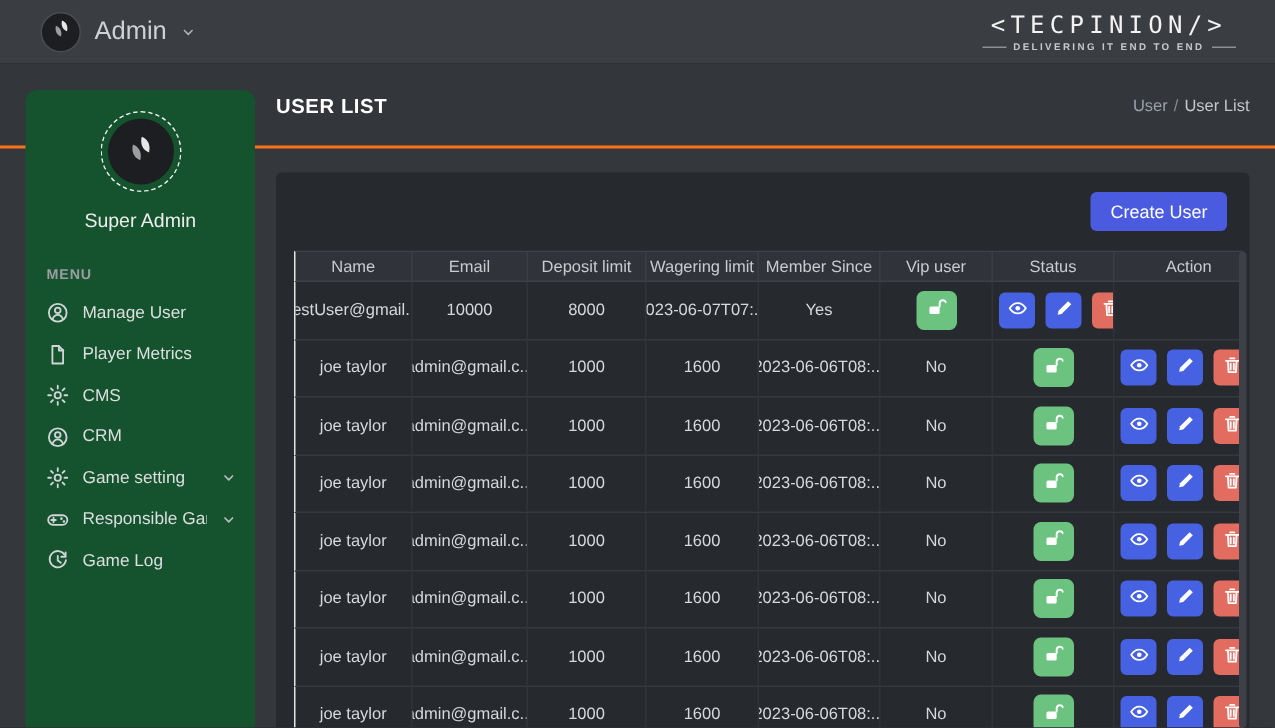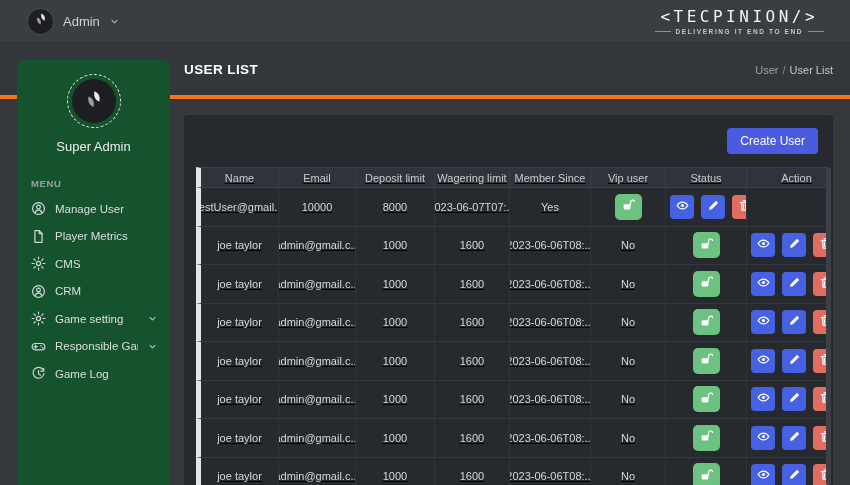--- a/index.html
+++ b/index.html
@@ -10,21 +10,21 @@
     -webkit-font-smoothing:antialiased;
   }
   
   .topbar {
     position:absolute; top:0; left:0; right:0; height:43px;
     background:#3a3d42; border-bottom:1px solid #2e3135;
     display:flex; align-items:center; justify-content:space-between;
     padding:0 26px 0 27px; z-index:5;
   }
   .topbar-user { display:flex; align-items:center; gap:9px; cursor:pointer; }
-  .topbar-user .uname { font-size:13px; color:#cfd1d3; }
+  .topbar-user .uname { font-size:17px; color:#cfd1d3; }
   .chev { color:#aeb1b4; display:flex; }
   .avatar {
     border-radius:50%; background:#1c1e21; display:flex;
     align-items:center; justify-content:center; overflow:hidden;
     border:1px solid #4a4d52;
   }
   .avatar.sm { width:27px; height:27px; }
   .avatar.lg { width:44px; height:44px; border:none; }
   .brand { text-align:center; }
   .brand-text {
@@ -32,21 +32,21 @@
     letter-spacing:3.5px; color:#f3f3f3; white-space:nowrap;
   }
   .brand-tag {
     margin-top:2px; display:flex; align-items:center; justify-content:center; gap:5px;
     font-size:6.5px; letter-spacing:1.6px; color:#c7c9cb; font-weight:bold; white-space:nowrap;
   }
   .brand-tag .tl { display:inline-block; width:16px; height:1px; background:#8d9093; }
   
   .band {
     position:absolute; top:44px; left:0; right:0; height:55px;
-    background:#33363b; border-bottom:4px solid #f97316; z-index:1;
+    background:#33363b; border-bottom:2px solid #f97316; z-index:1;
   }
   .band-inner {
     height:100%; margin:0 17px 0 184px;
     display:flex; align-items:center; justify-content:space-between;
   }
   .page-title { font-size:13.5px; font-weight:bold; color:#ffffff; letter-spacing:.4px; }
   .breadcrumb { font-size:11px; }
   .bc-a { color:#9aa0a5; cursor:pointer; }
   .bc-sep { color:#878c91; margin:0 4px; }
   .bc-b { color:#c3c7cb; }
@@ -77,21 +77,21 @@
     background:#26292d; border-radius:4px 4px 0 0; z-index:2; overflow:hidden;
   }
   .card-top { height:52px; display:flex; justify-content:flex-end; align-items:center; padding:0 15px; }
   .btn-create {
     background:var(--accent,#4a5be0); color:#fff; border:none; border-radius:4px;
     height:26px; padding:0 13px; font-size:12px; font-family:inherit; cursor:pointer;
   }
   .table { margin-left:12px; width:633px; overflow:hidden; }
   .trow {
     display:grid; grid-template-columns:78px 77px 79px 75px 81px 75px 81px 100px;
-    width:646px; border-left:5px solid #e5e5e5;text-decoration:underline;
+    width:646px; border-left:1px solid #e5e5e5;
   }
   .trow.thead {
     background:#30343a; border-top:1px solid #3d4046; border-bottom:1px solid #3d4046;
   }
   .th {
     height:19px; display:flex; align-items:center; justify-content:center;
     font-size:11px; color:#c9ccce; border-right:1px solid #3a3e43;
   }
   .tbody .trow { border-bottom:1px solid #35393e; }
   .td {

